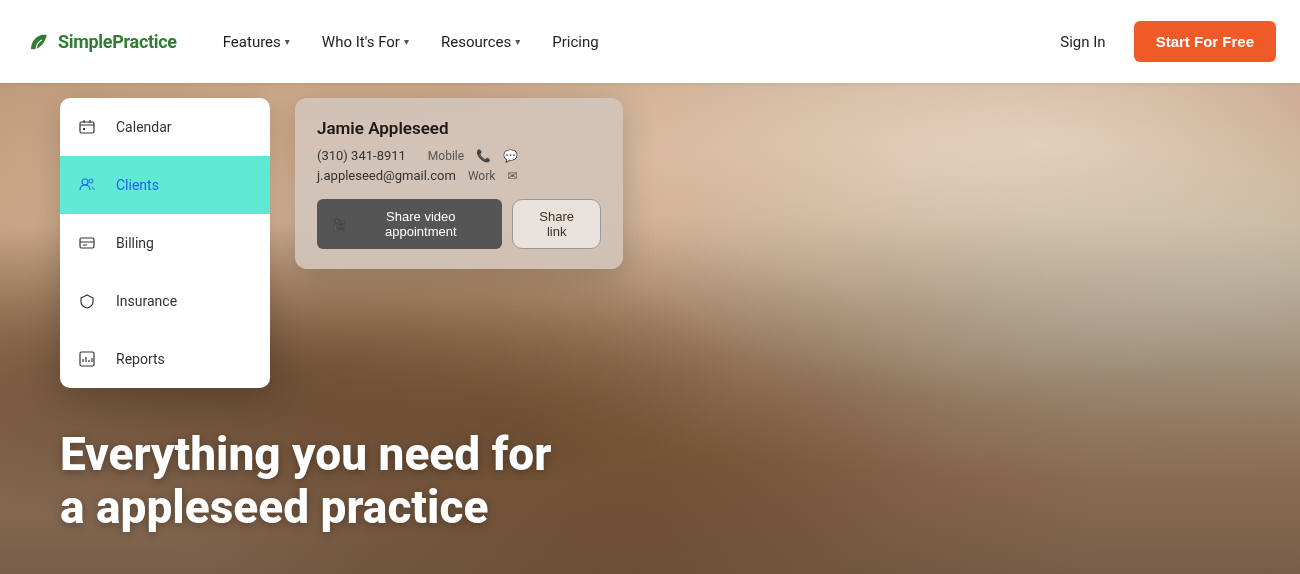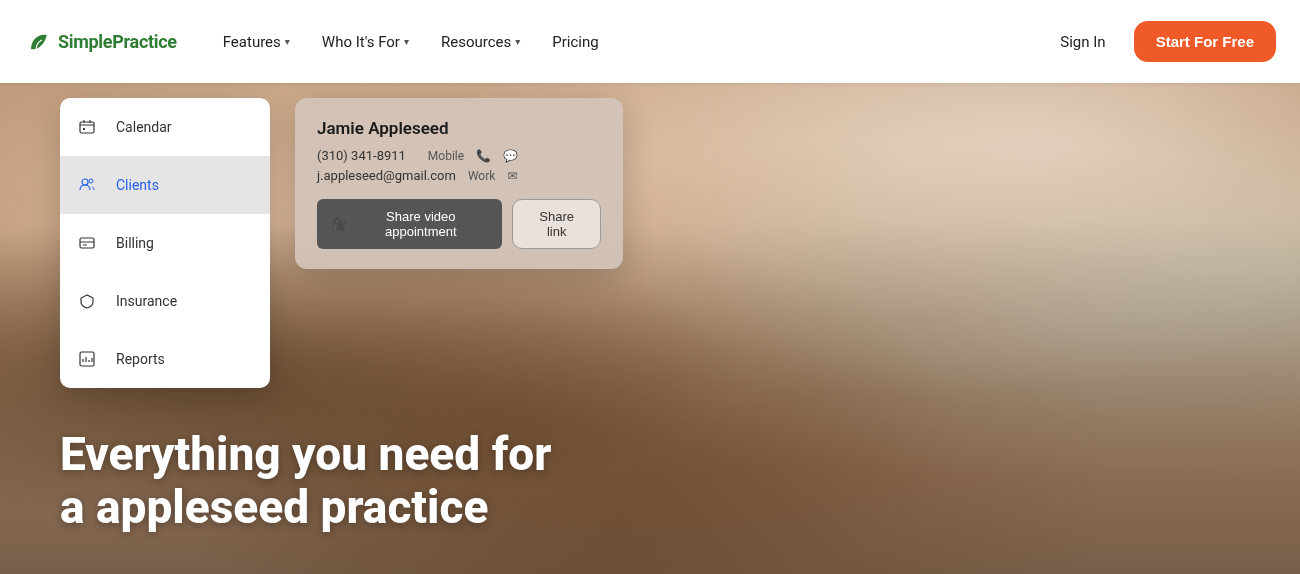--- a/index.html
+++ b/index.html
@@ -62,21 +62,21 @@
       color: #222;
       text-decoration: none;
       padding: 8px 12px;
       cursor: pointer;
     }
     .start-free-btn {
       background: #f05a28;
       color: #fff;
       border: none;
       padding: 12px 22px;
-      border-radius: 14px;
+      border-radius: 6px;
       font-size: 15px;
       font-weight: 600;
       cursor: pointer;
       white-space: nowrap;
     }
 
     
     .hero {
       position: absolute;
       top: 68px; left: 0; right: 0; bottom: 0;
@@ -118,21 +118,21 @@
     .sidebar-item {
       display: flex;
       align-items: center;
       gap: 20px;
       padding: 20px 18px;
       font-size: 14px;
       color: #333;
       cursor: pointer;
     }
     .sidebar-item.active {
-      background: #e5e5e5;
+      background: #5eead4;
       color: #2563eb;
     }
     .sidebar-item .icon {
       width: 18px;
       height: 18px;
       display: flex;
       align-items: center;
       justify-content: center;
       font-size: 14px;
       flex-shrink: 0;

